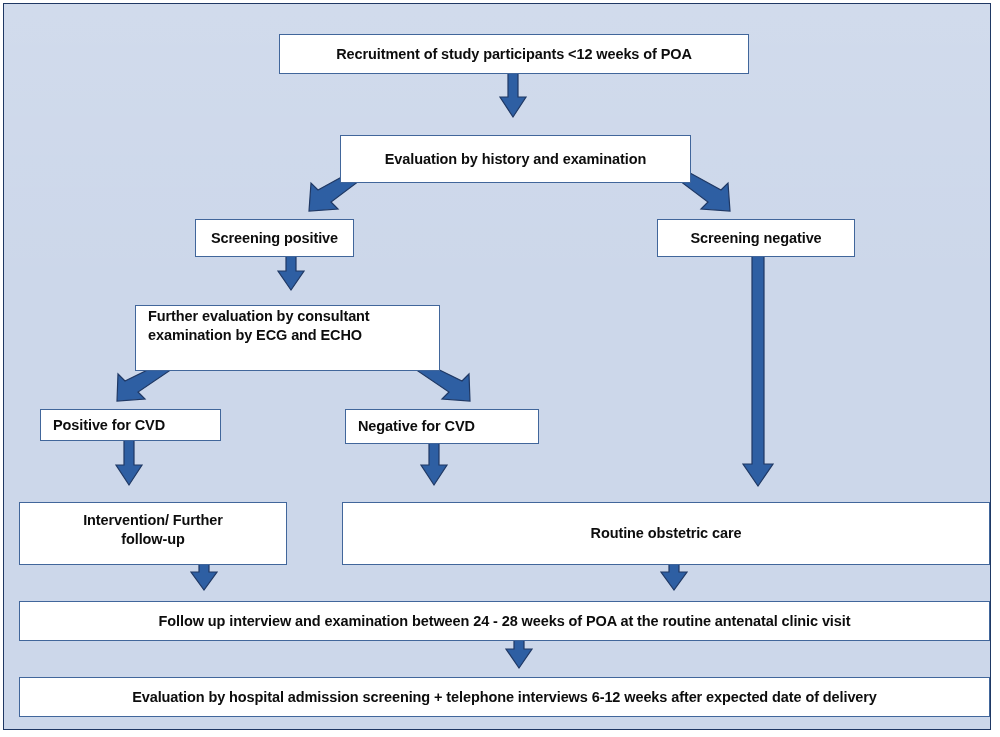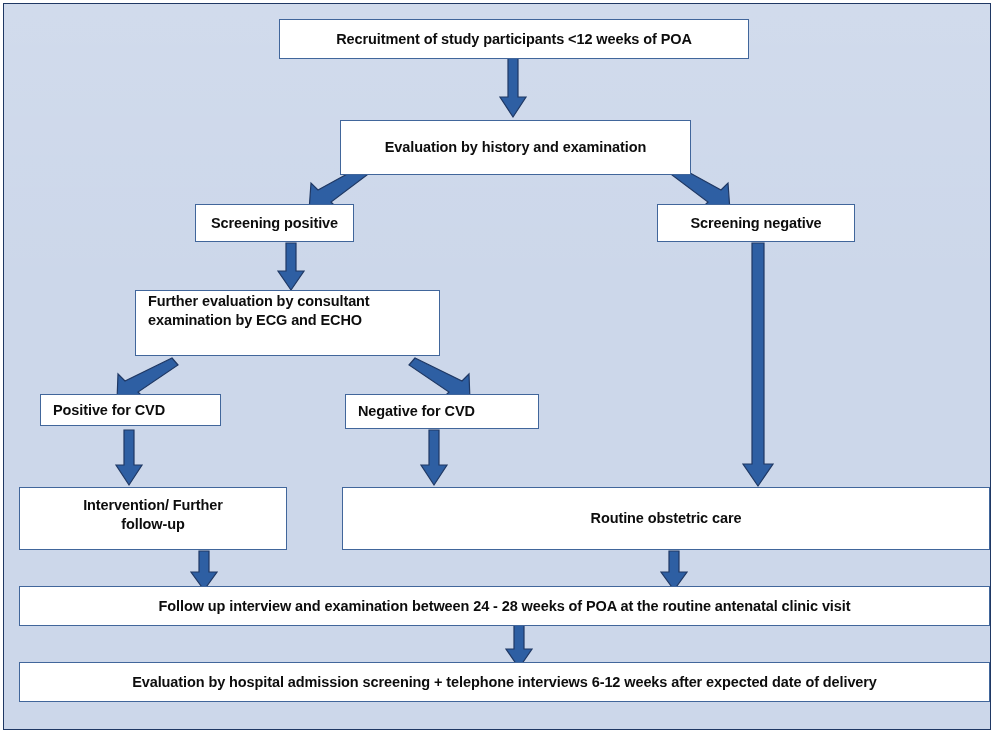--- a/index.html
+++ b/index.html
@@ -42,20 +42,21 @@
     border: 1.3px solid #41669b;
     box-sizing: border-box;
     display: flex;
     align-items: center;
     color: #0d0d0d;
     font-size: 14.5px;
     font-weight: 700;
     letter-spacing: -0.1px;
     line-height: 1.28;
     z-index: 3;
+    margin-top: 15px;
   }
   .box.center { justify-content: center; text-align: center; }
   .box.left   { justify-content: flex-start; text-align: left; padding-left: 12px; }
 
   
   .arrow { position: absolute; z-index: 2; }
   .arrow svg { display: block; overflow: visible; }
 
   .shaft-fill  { fill: #2e5fa3; }
   .shaft-edge  { stroke: #1f3864; stroke-width: 1.2; }
@@ -135,21 +136,21 @@
     <div class="arrow" style="left:500px; top:620px;">
       <svg width="30" height="46" viewBox="0 0 30 46">
         <path d="M10,1 L20,1 L20,25 L28,25 L15,44 L2,25 L10,25 Z" class="shaft-fill shaft-edge"></path>
       </svg>
     </div>
 
     <div class="box center" style="left:275px; top:15px; width:470px; height:40px;">
       <span>Recruitment of study participants &lt;12 weeks of POA</span>
     </div>
 
-    <div class="box center" style="left:336px; top:116px; width:351px; height:55px;">
+    <div class="box center" style="left:336px; top:116px; width:351px; height:48px;">
       <span>Evaluation by history and examination</span>
     </div>
 
     <div class="box center" style="left:191px; top:200px; width:159px; height:38px;">
       <span>Screening positive</span>
     </div>
 
     <div class="box center" style="left:653px; top:200px; width:198px; height:38px;">
       <span>Screening negative</span>
     </div>

